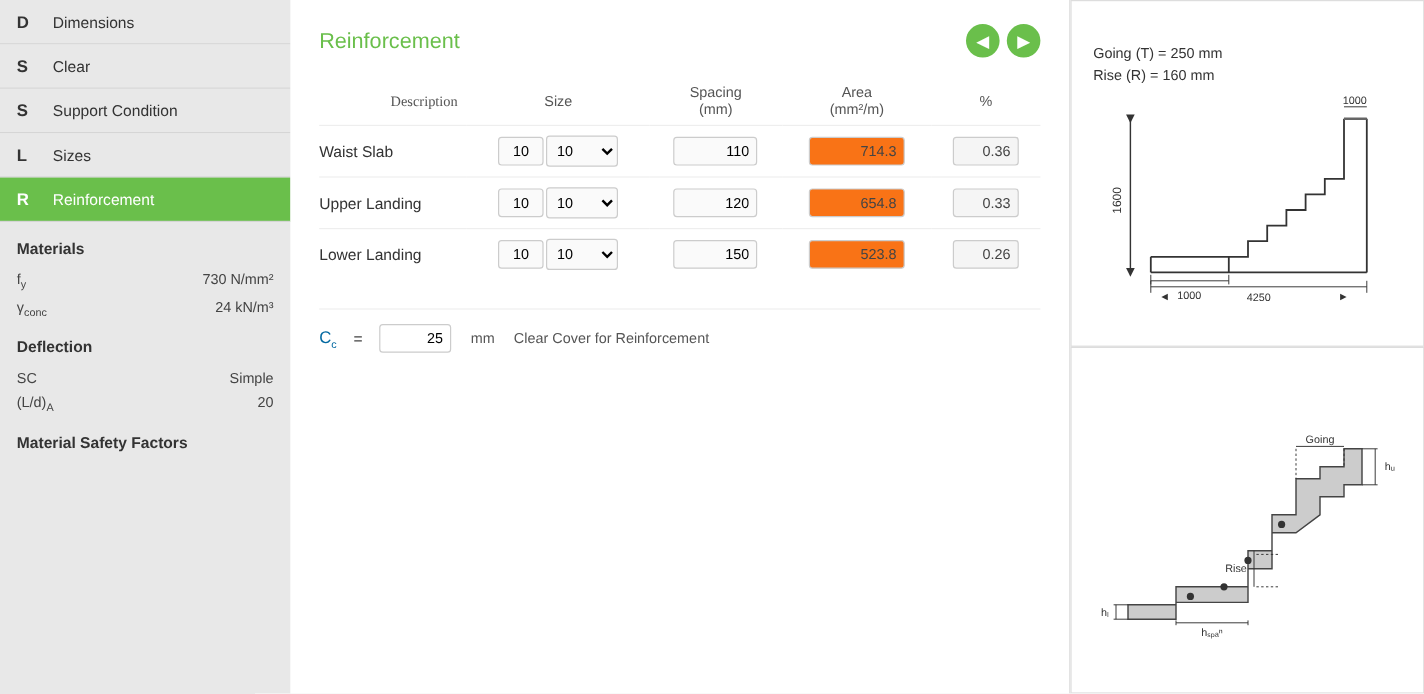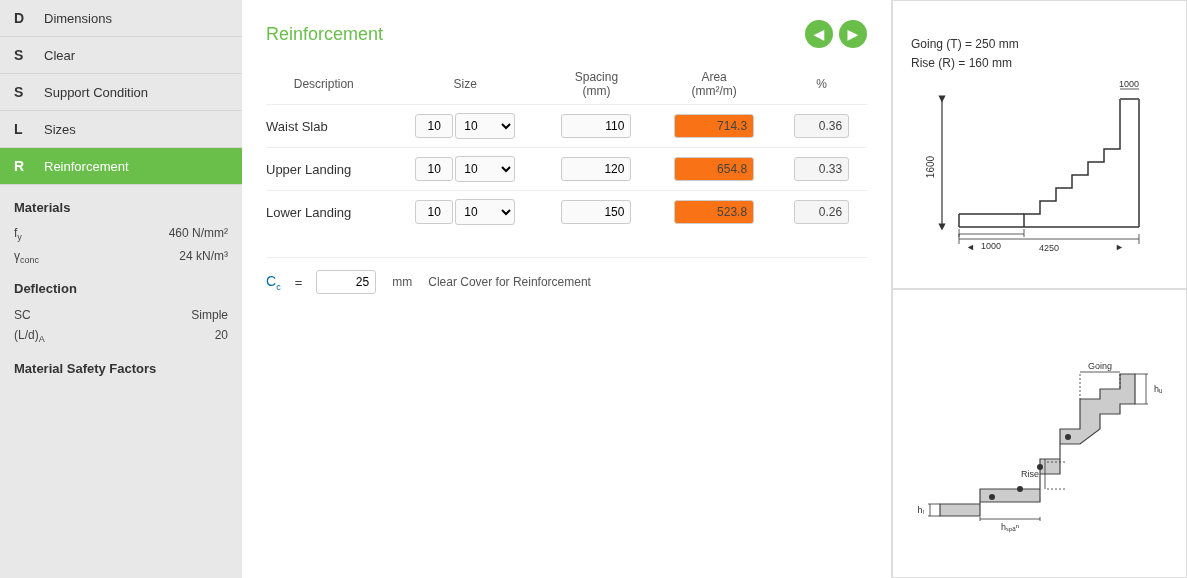--- a/index.html
+++ b/index.html
@@ -91,21 +91,21 @@
       border-collapse: collapse;
       margin-bottom: 24px;
     }
     .reinf-table th {
       font-weight: normal;
       color: #555;
       text-align: center;
       padding: 6px 8px;
       font-size: 12px;
     }
-    .reinf-table th.left { text-align: center; padding-left: 0; }
+    .reinf-table th.left { text-align: right; padding-left: 0; font-family: Liberation Serif, serif; }
     .reinf-table td {
       padding: 8px 6px;
       text-align: center;
       border-top: 1px solid #eee;
     }
     .reinf-table td.desc { text-align: left; padding-left: 0; font-size: 13px; }
     .reinf-table input[type=text], .reinf-table input[type=number] {
       width: 70px;
       padding: 4px 6px;
       border: 1px solid #ccc;
@@ -220,21 +220,21 @@
   </div>
   <div class="sidebar-item active">
     <span class="letter">R</span>
     <span class="label">Reinforcement</span>
   </div>
 
   <div class="sidebar-info">
     <div class="section-title">Materials</div>
     <div class="row">
       <span class="key">f<sub>y</sub></span>
-      <span class="val">460 N/mm²</span>
+      <span class="val">730 N/mm²</span>
     </div>
     <div class="row">
       <span class="key">γ<sub>conc</sub></span>
       <span class="val">24 kN/m³</span>
     </div>
 
     <div class="section-title" style="margin-top:10px;">Deflection</div>
     <div class="row">
       <span class="key">SC</span>
       <span class="val">Simple</span>

